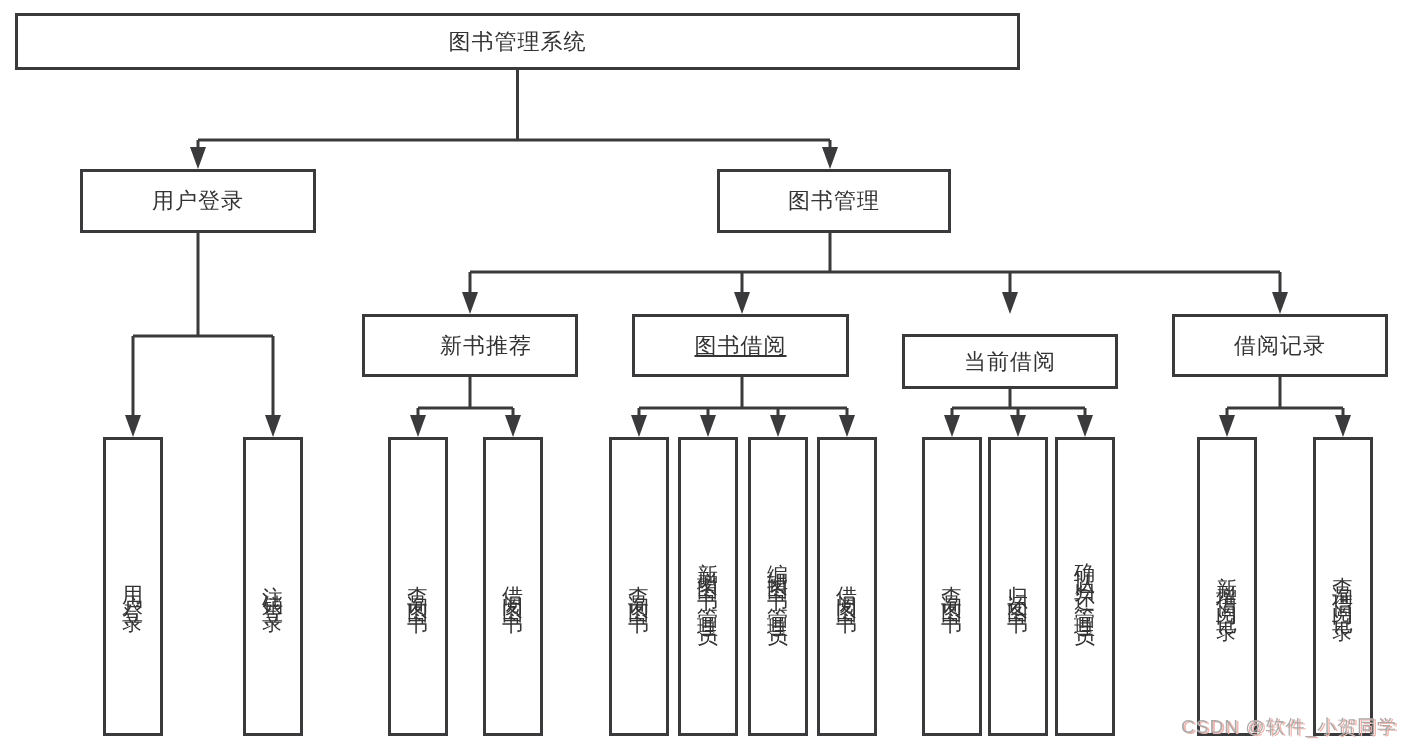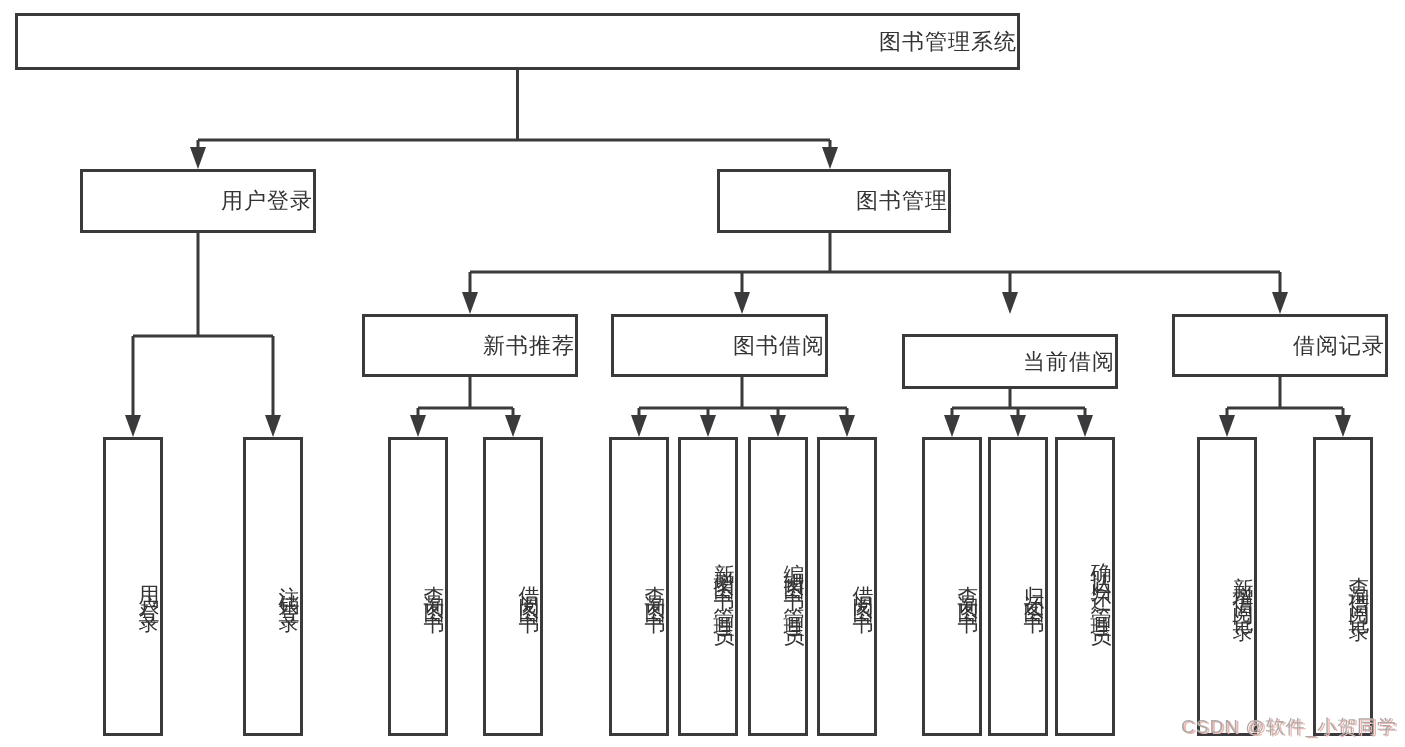--- a/index.html
+++ b/index.html
@@ -12,21 +12,21 @@
   html,body{margin:0;padding:0;background:var(--bg);}
   .stage{
     position:relative;width:1405px;height:747px;background:var(--bg);
     overflow:hidden;font-family:"Liberation Sans","DejaVu Sans",sans-serif;
   }
   .wires{position:absolute;left:0;top:0;width:1405px;height:747px;z-index:1;}
   .wires path{stroke:var(--line);stroke-width:3;fill:none;}
   .wires polygon{fill:var(--line);stroke:none;}
   .box{
     position:absolute;box-sizing:border-box;border:3px solid var(--line);
-    background:var(--bg);display:flex;align-items:center;justify-content:flex-end;
+    background:var(--bg);display:flex;align-items:center;justify-content:center;
     color:var(--text);z-index:2;
   }
   .hlabel{font-size:22px;letter-spacing:1px;white-space:nowrap;}
   .leaf{top:437px;width:60px;height:299px;}
   .vtext{
     writing-mode:vertical-rl;text-orientation:mixed;
     font-size:21px;letter-spacing:9px;line-height:1;white-space:nowrap;
   }
   .watermark{
     position:absolute;right:8px;top:714px;z-index:5;
@@ -83,21 +83,21 @@
   <div class="box" style="left:80px;top:169px;width:236px;height:64px;">
     <span class="hlabel">用户登录</span>
   </div>
   <div class="box" style="left:717px;top:169px;width:234px;height:64px;">
     <span class="hlabel">图书管理</span>
   </div>
 
   <div class="box" style="left:362px;top:314px;width:216px;height:63px;padding-left:32px;">
     <span class="hlabel">新书推荐</span>
   </div>
-  <div class="box" style="left:611px;top:314px;width:217px;height:63px;">
+  <div class="box" style="left:632px;top:314px;width:217px;height:63px;text-decoration:underline;">
     <span class="hlabel">图书借阅</span>
   </div>
   <div class="box" style="left:902px;top:314px;width:216px;height:55px;margin-top:20px;">
     <span class="hlabel">当前借阅</span>
   </div>
   <div class="box" style="left:1172px;top:314px;width:216px;height:63px;">
     <span class="hlabel">借阅记录</span>
   </div>
 
   <div class="box leaf" style="left:103px;">

